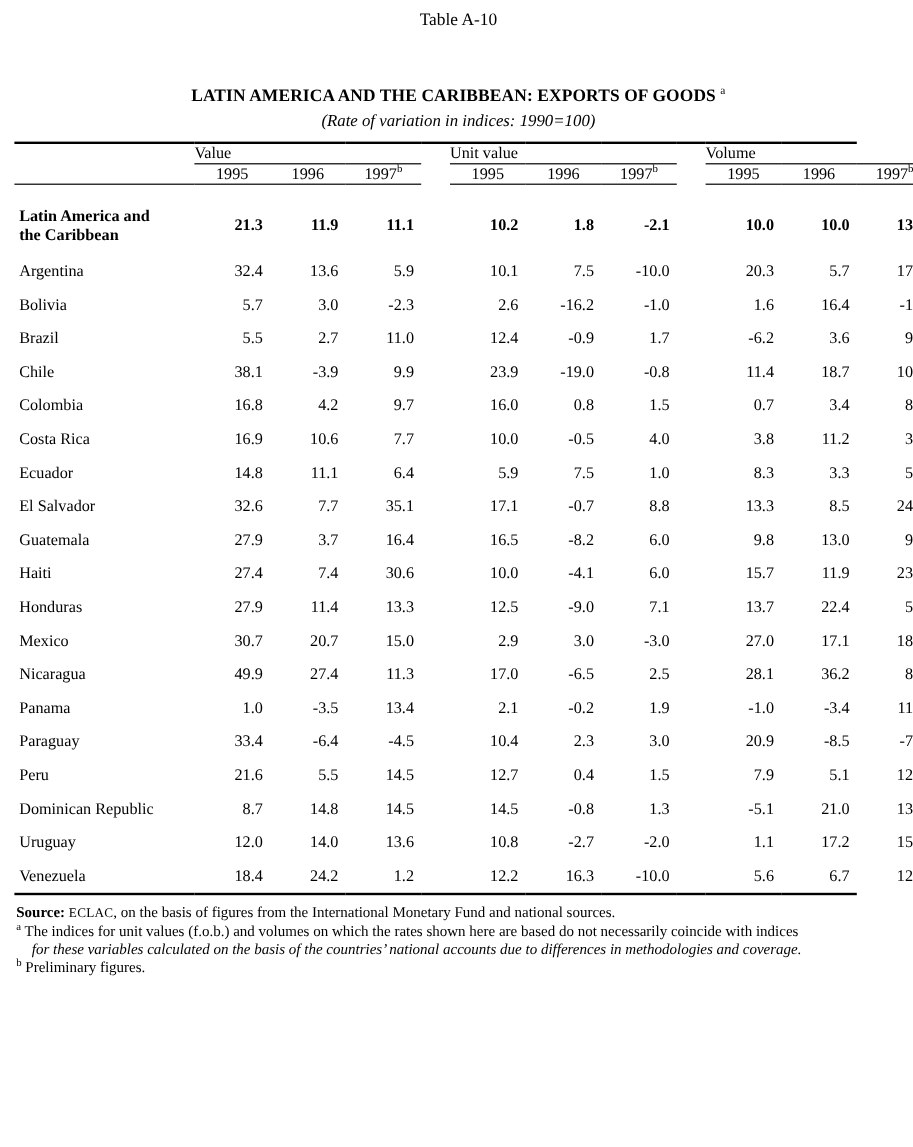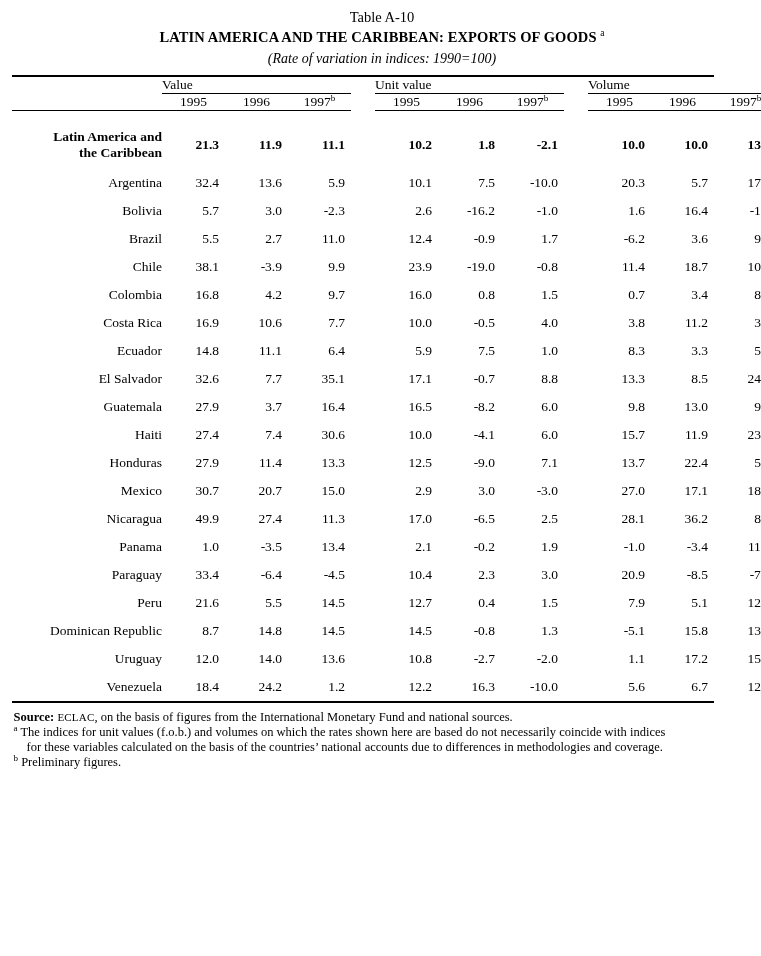--- a/index.html
+++ b/index.html
@@ -30,20 +30,21 @@
   }
   .table-number {
     font-size: 14.5px;
     line-height: 19px;
   }
   .table-title {
     font-size: 14.5px;
     font-weight: bold;
     line-height: 20px;
     letter-spacing: 0.1px;
+    margin-top: 43px;
   }
   .table-title sup {
     font-weight: normal;
     font-size: 9.5px;
     vertical-align: super;
     line-height: 0;
   }
   .table-subtitle {
     font-size: 14px;
     font-style: italic;
@@ -107,21 +108,21 @@
     font-size: 0;
     line-height: 0;
   }
 
   tr.row td {
     padding: 6px 0 6px 0;
     font-size: 13.5px;
     line-height: 16px;
   }
   tr.row td.name {
-    text-align: right;
+    text-align: left;
     padding-left: 4px;
   }
   tr.row td.num {
     text-align: right;
     padding-right: 6px;
   }
   tr.row.total td {
     font-weight: bold;
     padding-top: 12px;
     padding-bottom: 8px;
@@ -161,20 +162,21 @@
   .footnotes .src-label {
     font-weight: bold;
   }
   .footnotes .smallcaps {
     font-size: 11px;
     letter-spacing: 0.2px;
   }
   .fn-indent {
     display: block;
     padding-left: 13px;
+    font-style: italic;
   }
 </style>
 </head>
 <body>
 
 <div class="page">
 
   <div class="title-block">
     <div class="table-number">Table A-10</div>
     <div class="table-title"><span>LATIN AMERICA AND THE CARIBBEAN: EXPORTS OF GOODS</span> <sup>a</sup></div>
@@ -482,21 +484,21 @@
           <td class="name">Dominican Republic</td>
           <td class="num">8.7</td>
           <td class="num">14.8</td>
           <td class="num">14.5</td>
           <td></td>
           <td class="num">14.5</td>
           <td class="num">-0.8</td>
           <td class="num">1.3</td>
           <td></td>
           <td class="num">-5.1</td>
-          <td class="num">15.8</td>
+          <td class="num">21.0</td>
           <td class="num">13.0</td>
         </tr>
         <tr class="row">
           <td class="name">Uruguay</td>
           <td class="num">12.0</td>
           <td class="num">14.0</td>
           <td class="num">13.6</td>
           <td></td>
           <td class="num">10.8</td>
           <td class="num">-2.7</td>

